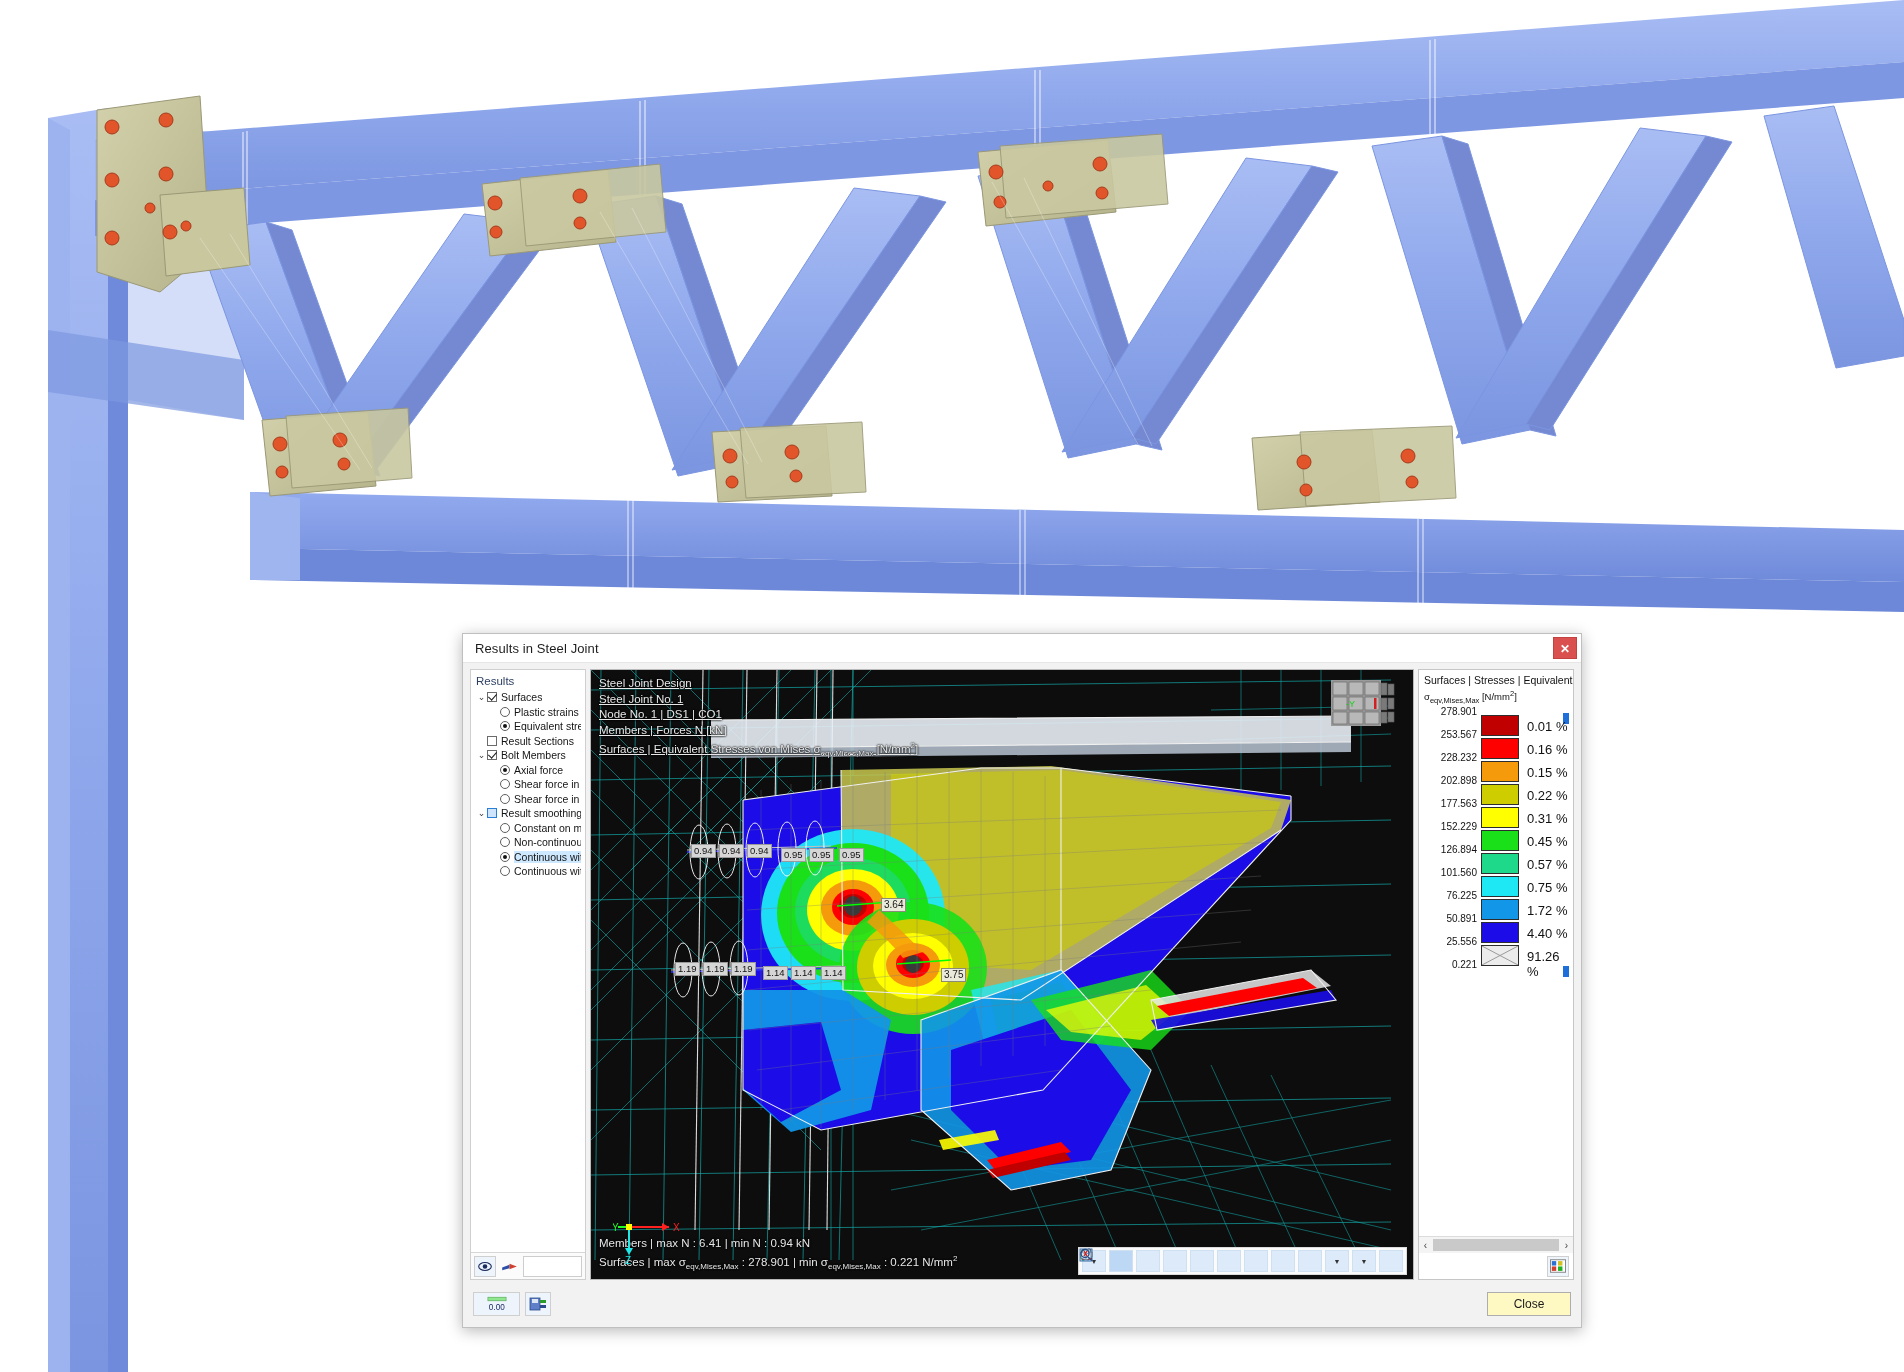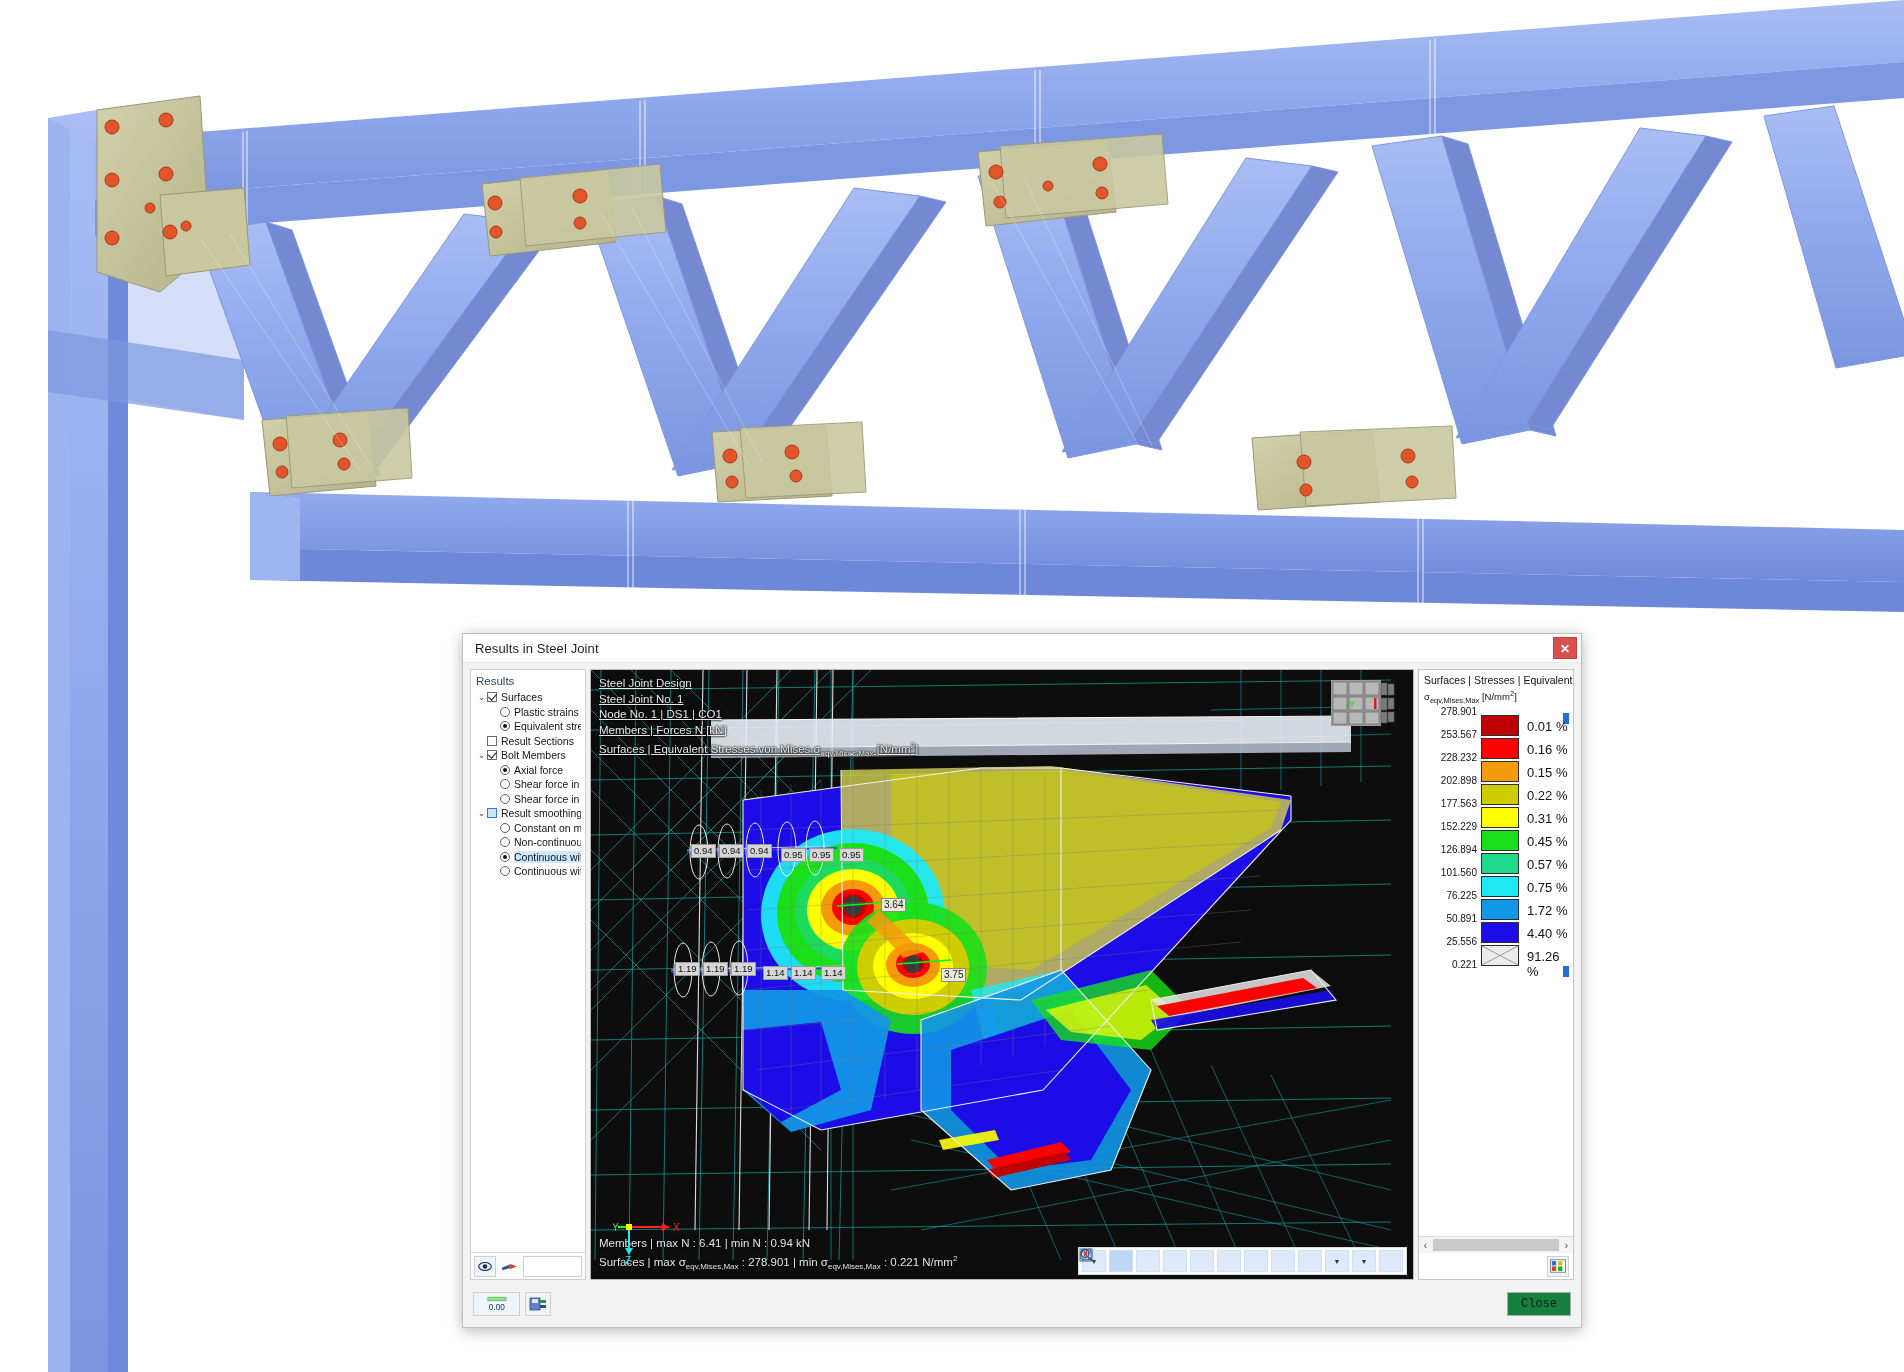--- a/index.html
+++ b/index.html
@@ -106,22 +106,22 @@
   .lg-pct { position: absolute; left: 108px; top: 6px; font-size: 13px; color: #111; }
   .lg-marker { position:absolute; right:4px; width:6px; height:11px; background:#1f6fd8; }
   .lg-scroll { height: 17px; border-top: 1px solid #dcdcdc; display:flex; align-items:center; background:#f4f4f4; }
   .lg-scroll .arr { width: 13px; text-align:center; font-size:10px; color:#444; }
   .lg-scroll .bar { flex:1; height: 12px; background:#c9c9c9; margin:0 1px; }
   .lg-foot { height:26px; display:flex; justify-content:flex-end; align-items:center; padding-right:4px; background:#fff; }
 
   
   #dlgfoot { height: 47px; display: flex; align-items: center; justify-content: space-between; padding: 0 10px; }
   #dlgfoot .leftbtns { display:flex; gap:5px; }
-  #closeBtn { width: 64px; height: 24px; background: #15803d; border: 1px solid #adadad; font-size: 12px;
-              color:#1a1a1a; cursor:pointer;font-family:Liberation Mono, monospace; }
+  #closeBtn { width: 84px; height: 24px; background: #fef9c3; border: 1px solid #adadad; font-size: 12px;
+              color:#1a1a1a; cursor:pointer; }
   .tb { height: 22px; min-width: 24px; border: 1px solid #cfe0f0; background: #ddeafa;
         display:flex; align-items:center; justify-content:center; gap:1px; padding: 0 2px; }
   #vptoolbar { position:absolute; right: 6px; bottom: 4px; display:flex; gap:3px; align-items:center;
                background:#fbfbfb; border:1px solid #dcdcdc; padding:2px 3px; }
   #vptoolbar .caret { font-size: 7px; color:#333; }
 </style>
 </head>
 <body>
 
 <div id="root">

